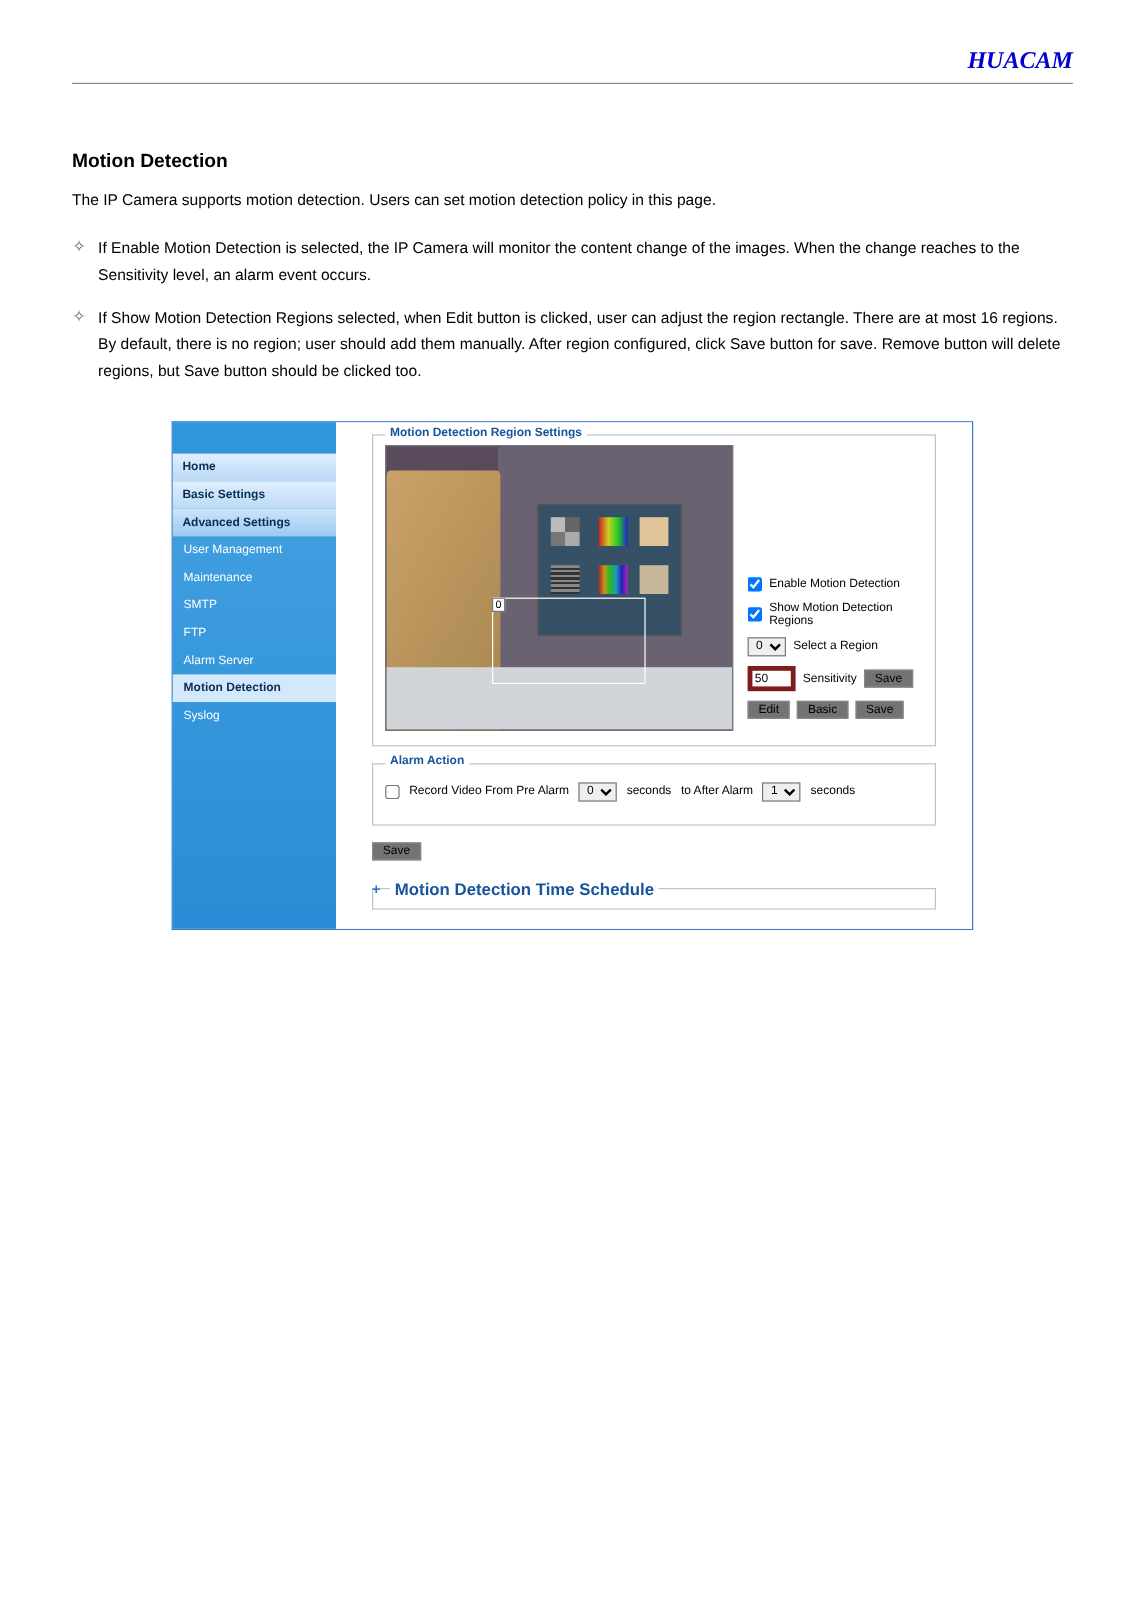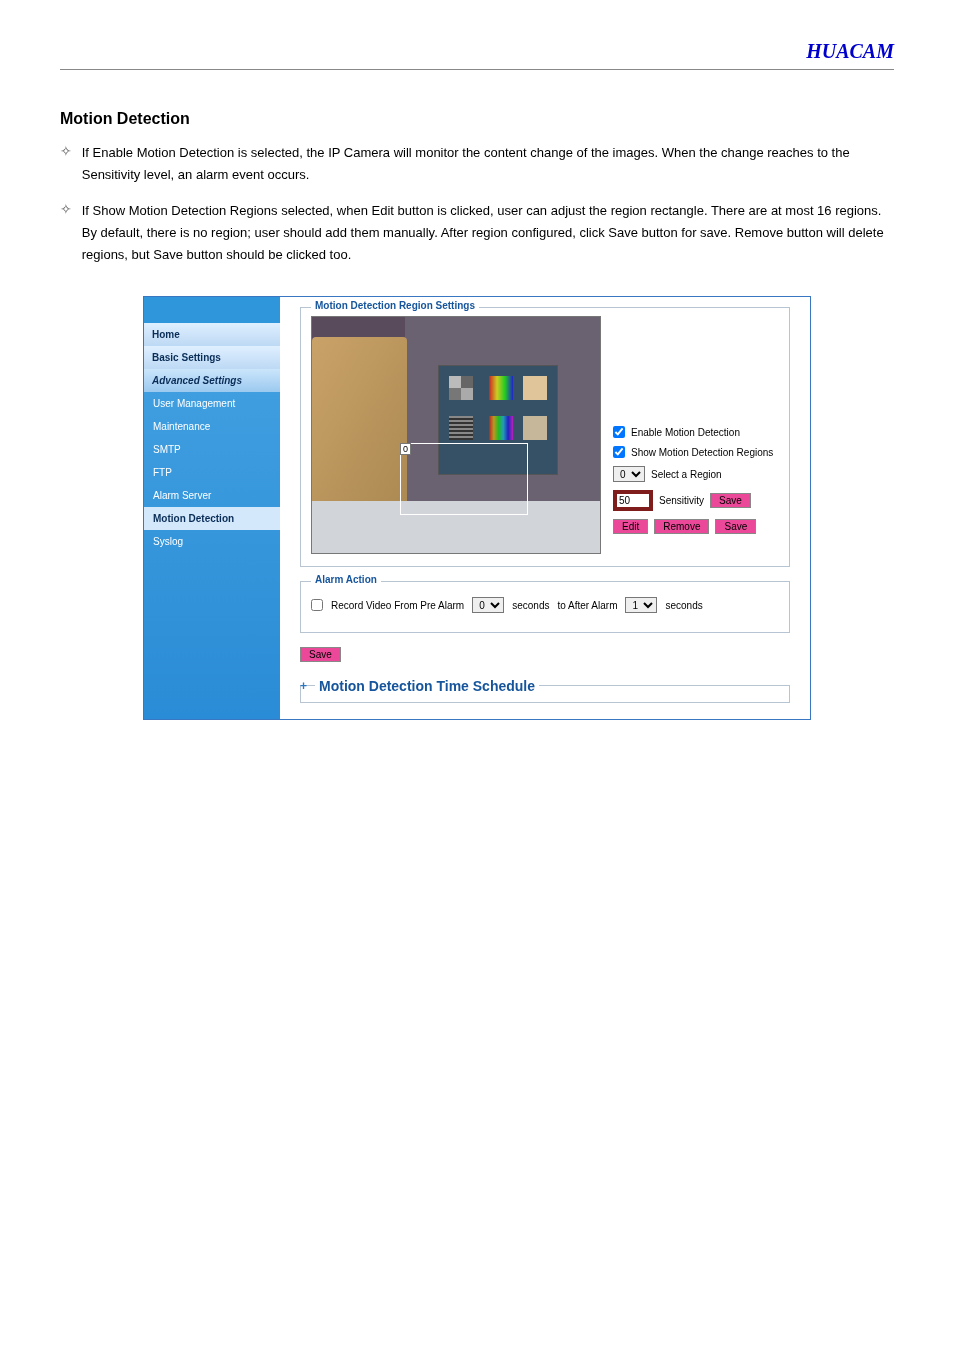--- a/index.html
+++ b/index.html
@@ -1,73 +1,74 @@
 <!DOCTYPE html>
 <html><head>
 <meta charset="utf-8">
 <style>
   * { box-sizing: border-box; margin: 0; padding: 0; }
   body { font-family: Arial, sans-serif; font-size: 12px; color: #000; background: #fff; width: 954px; }
   .page { padding: 40px 60px 60px; position: relative; }
-  .brand-bar { text-align: right; padding-bottom: 6px; border-bottom: 1px solid #888; margin-bottom: 40px; }
+  .brand-bar { text-align: right; padding-bottom: 6px; border-bottom: 1px solid #888; margin-bottom: 56px; }
   .brand { color: #0000cc; font-weight: bold; font-style: italic; font-size: 20px; font-family: "Times New Roman", serif; }
   .section-heading { font-size: 16px; margin: 20px 0 12px; }
   .body-text { font-size: 13px; line-height: 1.7; margin: 8px 0 18px; }
   .bullet-row { display: flex; align-items: flex-start; gap: 10px; margin: 14px 0; }
   .bullet-diamond { color: #666; font-size: 14px; padding-top: 1px; }
   .bullet-text { font-size: 13px; line-height: 1.7; }
 
   
   .shot-wrap { border: 1px solid #3a77c2; margin-top: 30px; display: flex; width: 668px; margin-left: auto; margin-right: auto; }
   .sidebar { width: 136px; background: linear-gradient(#45a3e2,#2a8cd6); color: #fff; font-size: 10px; }
   .sidebar-header { height: 26px; background: #3096db; }
   .side-item { padding: 6px 9px; cursor: pointer; }
   .side-group { background: linear-gradient(#dfefff,#bdd9f4); color: #0a2d57; font-weight: bold; font-size: 10px; padding: 6px 8px; }
-  .side-group.active { background: linear-gradient(#cae5fb,#9cc9ef); font-style: italic; }
+  .side-group.active { background: linear-gradient(#cae5fb,#9cc9ef); }
   .side-item.active { color: #05244b; font-weight: bold; }
-  .content { flex: 1; background: #fff; padding: 10px 20px 16px; font-size: 10px; }
+  .content { flex: 1; background: #fff; padding: 10px 30px 16px; font-size: 10px; }
   .fieldset { border: 1px solid #b7c5d3; padding: 8px 10px 12px; position: relative; margin-bottom: 14px; }
   .legend { position: absolute; top: -8px; left: 10px; background: #fff; padding: 0 4px; color: #16559c; font-weight: bold; font-size: 10px; }
   .region-row { display: flex; gap: 12px; }
   .preview { width: 290px; height: 238px; background: #594a5c; position: relative; overflow: hidden; border: 1px solid #777; }
   .bag { position: absolute; left: 0; top: 20px; width: 95px; height: 218px; background: linear-gradient(120deg,#c9a268,#a7864f); border-radius: 4px; }
   .wall { position: absolute; right: 0; top: 0; width: 195px; height: 100%; background: #6a6171; }
   .chart-card { position: absolute; right: 42px; top: 48px; width: 120px; height: 110px; background: #365066; border: 1px solid #555; }
   .chip { position:absolute; width:24px; height:24px; }
   .chip.a{ left:10px; top:10px; background: conic-gradient(#666 0 90deg,#aaa 90deg 180deg,#777 180deg 270deg,#bbb 270deg 360deg);} 
   .chip.b{ left:50px; top:10px; background: linear-gradient(90deg,#c22,#cc2,#2c2,#22c);} 
   .chip.c{ left:84px; top:10px; background:#e0c49a;} 
   .chip.d{ left:10px; top:50px; background: repeating-linear-gradient(0deg,#333,#333 2px,#888 2px,#888 4px);} 
   .chip.e{ left:50px; top:50px; background: linear-gradient(90deg,#b22,#b92,#2b2,#29b,#22b,#b2b);} 
   .chip.f{ left:84px; top:50px; background:#c7b79a;} 
   .desk { position:absolute; left:0; bottom:0; width:100%; height:52px; background:#d1d4d8;}
   .sel-box { position:absolute; border:1px solid #fff; left:88px; top:126px; width:128px; height:72px; }
   .sel-box-label { position:absolute; top:-1px; left:-1px; background:#fff; color:#000; font-size:9px; padding:0 2px; border:1px solid #777; }
   .controls { flex:1; padding-top: 110px; font-size:10px; color:#000; }
   .ctrl-row { display:flex; align-items:center; gap:6px; margin-bottom:8px; }
-  .btn { background:#ec4899; border:1px solid #888; padding:1px 8px; font-size:10px; cursor:pointer;text-align:center; }
+  .btn { background:#737373; border:1px solid #888; padding:1px 8px; font-size:10px; cursor:pointer;text-align:center; }
   .num-input { width:40px; font-size:10px; border:4px solid #7f1d1d; padding:1px 2px; }
   .sel { border:1px solid #777; font-size:10px; padding:0 2px; height:16px; }
   .alarm-row { display:flex; align-items:center; gap:8px; margin:7px 0; font-size:10px; }
   .cb { width:12px; height:12px; }
   .collapse-header { display:flex; align-items:center; gap:8px; margin-top:6px; }
   .plus { color:#2a78c2; font-weight:bold; font-size:12px; }
   .collapse-title { color:#16559c; font-weight:bold; font-size:14px; background:#fff; padding:0 4px; }
   .collapse-box { border:1px solid #b7c5d3; height:18px; margin-top:-9px; }
   @page { margin:0; }
 </style>
 </head>
 <body>
 
 <div class="page">
   <div class="brand-bar">
     <span class="brand">HUACAM</span>
   </div>
 
   <h3 class="section-heading">Motion Detection</h3>
+  <p class="body-text">The IP Camera supports motion detection. Users can set motion detection policy in this page.</p>
 
   <div class="bullet-row">
     <span class="bullet-diamond">✧</span>
     <span class="bullet-text">If Enable Motion Detection is selected, the IP Camera will monitor the content change of the images. When the change reaches to the Sensitivity level, an alarm event occurs.</span>
   </div>
   <div class="bullet-row">
     <span class="bullet-diamond">✧</span>
     <span class="bullet-text">If Show Motion Detection Regions selected, when Edit button is clicked, user can adjust the region rectangle. There are at most 16 regions. By default, there is no region; user should add them manually. After region configured, click Save button for save. Remove button will delete regions, but Save button should be clicked too.</span>
   </div>
 
@@ -121,21 +122,21 @@
               </select>
               <span>Select a Region</span>
             </div>
             <div class="ctrl-row">
               <input class="num-input" value="50" style="">
               <span>Sensitivity</span>
               <button class="btn">Save</button>
             </div>
             <div class="ctrl-row">
               <button class="btn">Edit</button>
-              <button class="btn">Remove</button>
+              <button class="btn">Basic</button>
               <button class="btn">Save</button>
             </div>
           </div>
         </div>
       </div>
 
       <div class="fieldset">
         <span class="legend">Alarm Action</span>
         <div class="alarm-row">
           <input type="checkbox" class="cb" style="">

